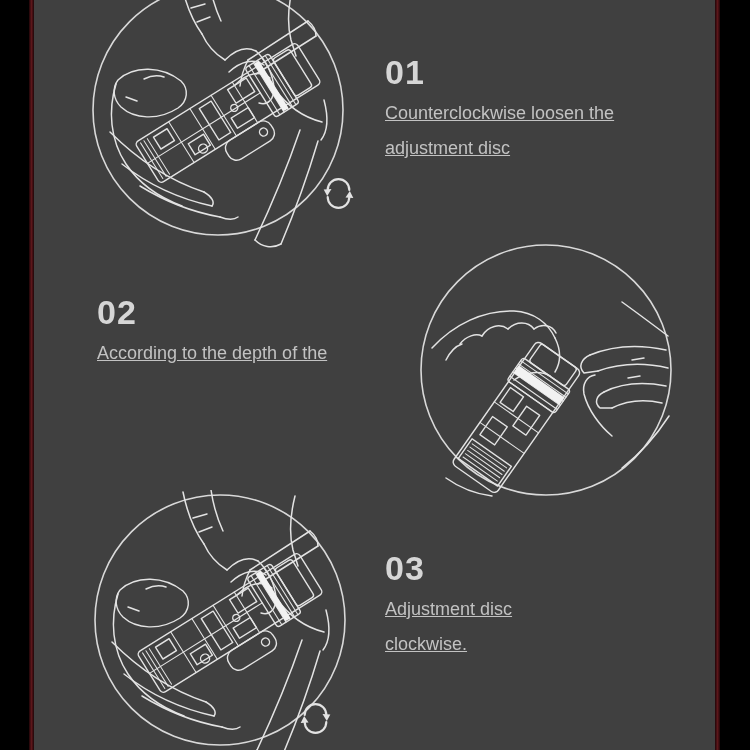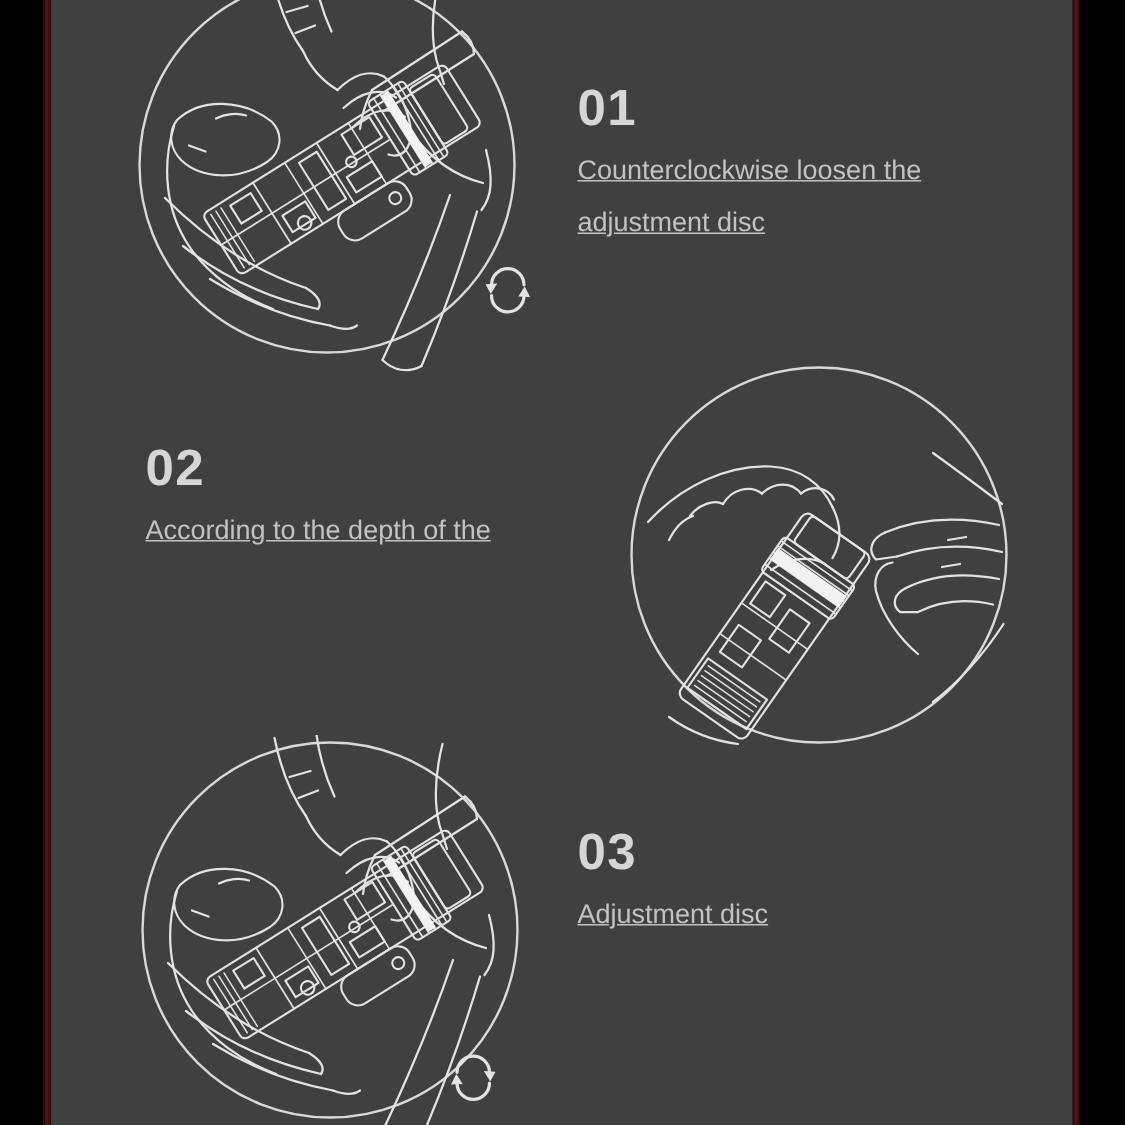--- a/index.html
+++ b/index.html
@@ -189,16 +189,17 @@
       </svg>
     </div>
     <div class="rot-icon" style="left:300px;top:701px;">
       <svg width="31" height="35" viewBox="0 0 30 34">
         <use href="#rot-cw"></use>
       </svg>
     </div>
     <div class="text-block tb-3">
       <h2 class="step-number">03</h2>
       <p class="step-line">Adjustment disc</p>
+      <p class="step-line">clockwise.</p>
     </div>
   </section>
 
 </div>
 
 </body></html>

